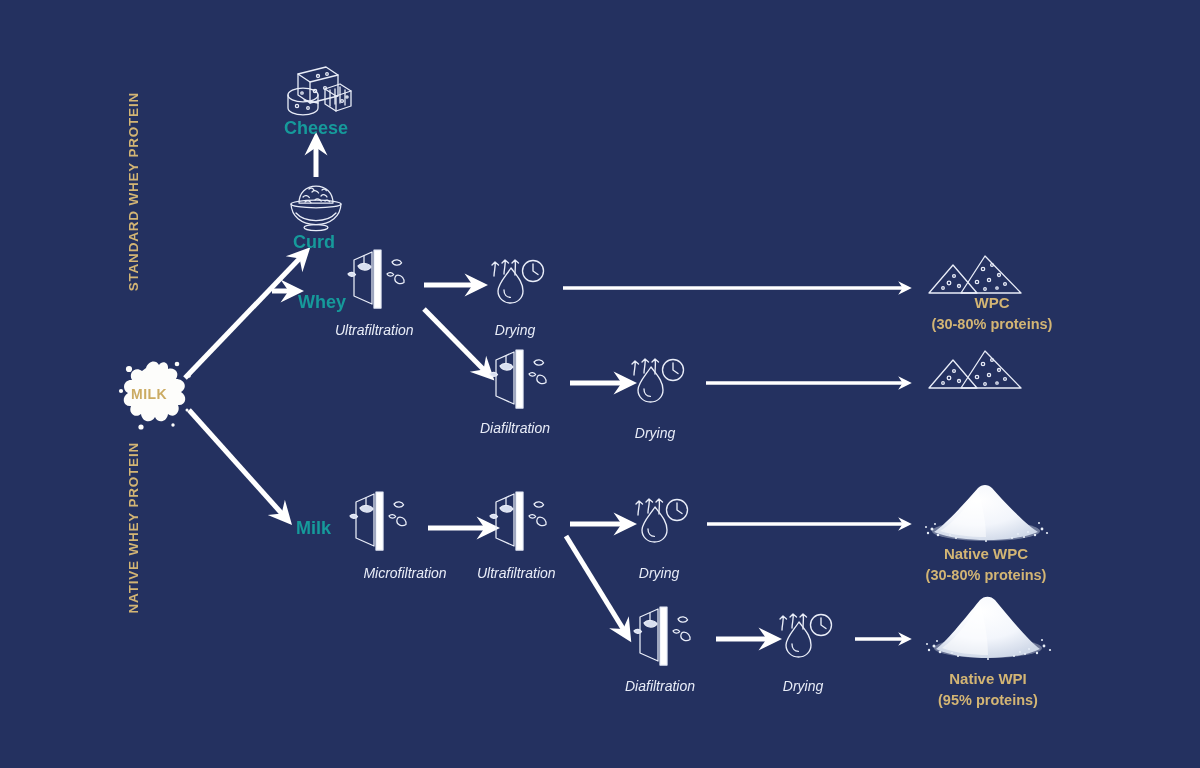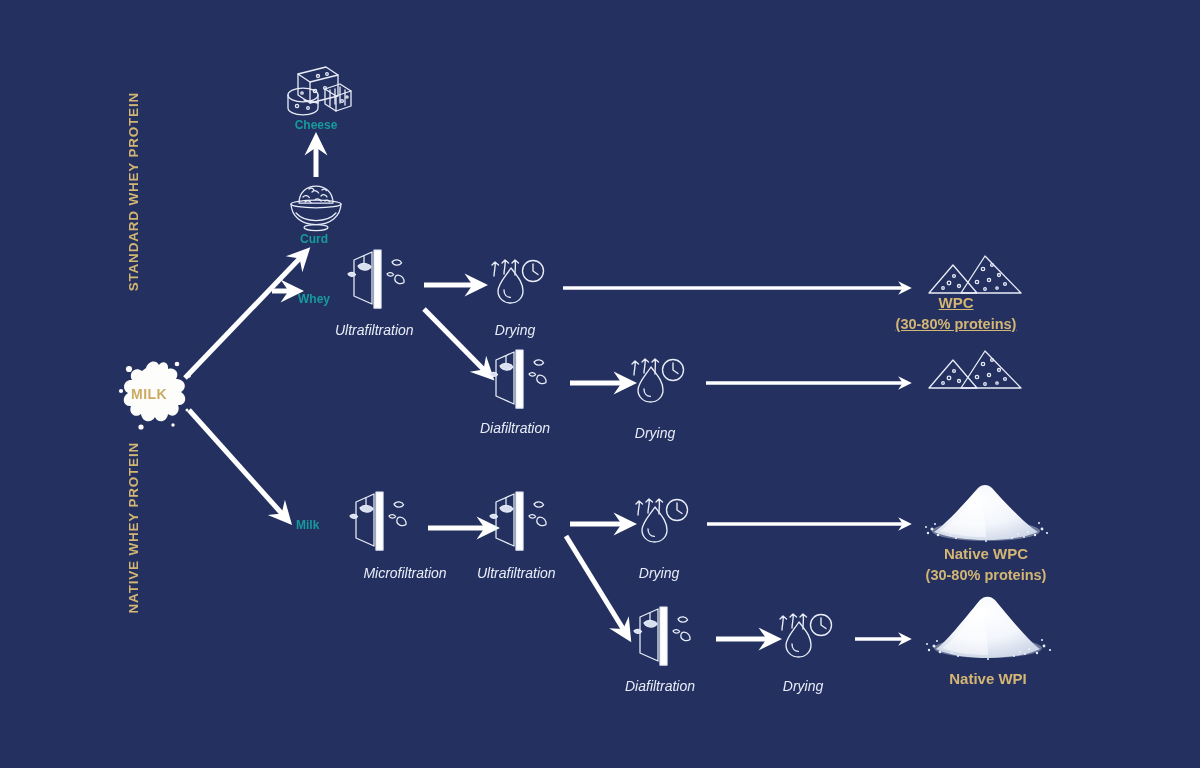--- a/index.html
+++ b/index.html
@@ -24,21 +24,21 @@
     transform-origin: center;
   }
   #side-standard { left: 126px; top: 92px; }
   #side-native   { left: 126px; top: 442px; }
 
   
   .teal-label {
     position: absolute;
     color: #169a9b;
     font-weight: bold;
-    font-size: 12px;
+    font-size: 18px;
     white-space: nowrap;
     text-align: center;
   }
 
   
   .gold-label {
     position: absolute;
     color: #d3b574;
     font-weight: bold;
     font-size: 15px;
@@ -255,21 +255,21 @@
       <circle cx="56" cy="16" r="1.7"></circle>
         <circle cx="65" cy="12" r="1.4"></circle>
       <circle cx="50" cy="29" r="1.7"></circle>
         <circle cx="62" cy="27" r="1.6"></circle>
       <circle cx="72" cy="22" r="1.5"></circle>
         <circle cx="78" cy="31" r="1.4"></circle>
       <circle cx="58" cy="36" r="1.3"></circle>
         <circle cx="70" cy="35" r="1.2"></circle>
     </svg>
   </div>
-  <div class="gold-label" style="left:856px; top:292px; width:200px;text-decoration:underline;">
+  <div class="gold-label" style="left:892px; top:292px; width:200px;">
     <span>WPC</span>
     <span class="sub">(30-80% proteins)</span>
   </div>
 
   <div class="icon" style="left:927px; top:348px;">
     <svg width="98" height="44" viewBox="0 0 98 44" fill="none" stroke="#e9edf8" stroke-width="1.3" stroke-linejoin="round" stroke-linecap="round">
       <path d="M2,40 L26,12 L50,40 Z"></path>
       <path d="M34,40 L58,3 L94,40 Z"></path>
       <circle cx="22" cy="30" r="1.8"></circle>
         <circle cx="32" cy="33" r="1.5"></circle>
@@ -427,15 +427,16 @@
         <circle cx="36" cy="62" r="1.1"></circle>
           <circle cx="92" cy="62" r="1"></circle>
           <circle cx="66" cy="65" r="1"></circle>
         <circle cx="30" cy="59" r="0.9"></circle>
           <circle cx="98" cy="58" r="0.9"></circle>
       </g>
     </svg>
   </div>
   <div class="gold-label" style="left:888px; top:668px; width:200px;">
     <span>Native WPI</span>
+    <span class="sub">(95% proteins)</span>
   </div>
 
 </div>
 
 </body></html>

